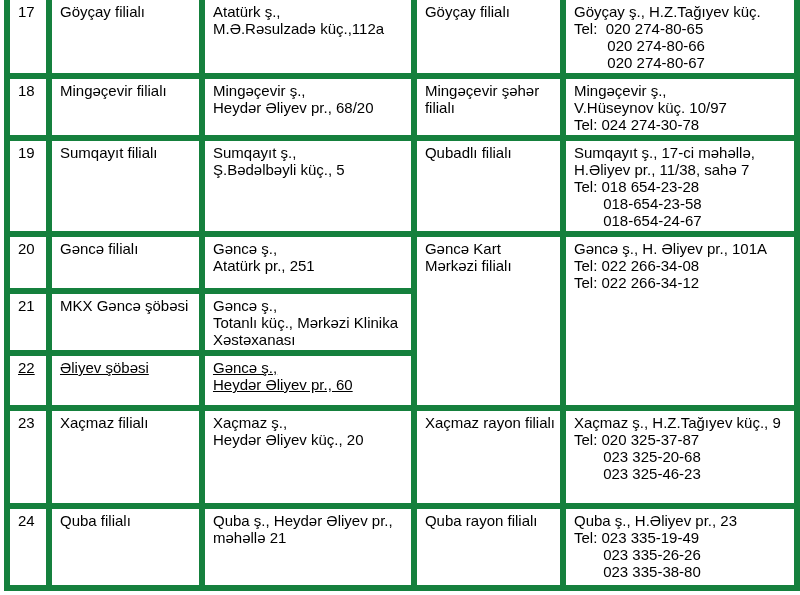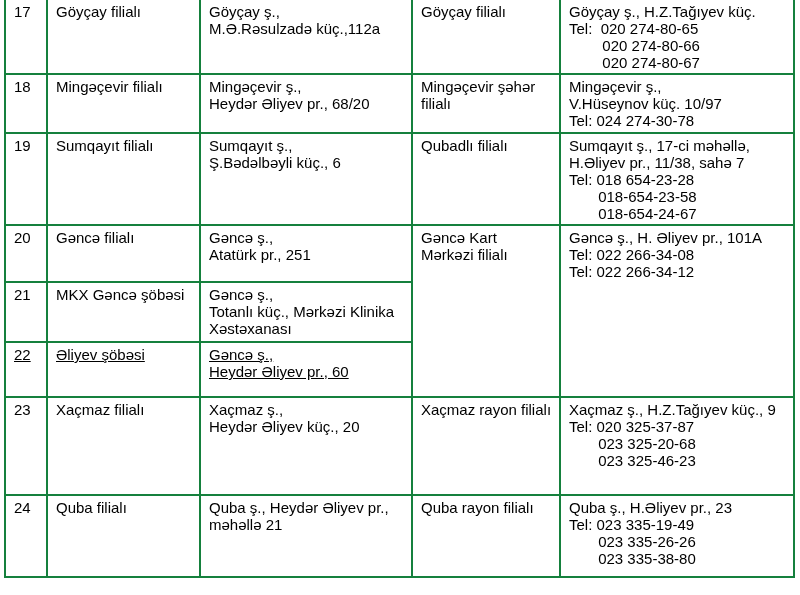--- a/index.html
+++ b/index.html
@@ -16,21 +16,21 @@
     line-height: 17px;
     color: #000000;
   }
   table.branch-table {
     border-collapse: collapse;
     table-layout: fixed;
     margin-left: 4px;
     margin-top: 0;
   }
   table.branch-table td {
-    border: 2px solid #15803d;
+    border: 6px solid #15803d;
     vertical-align: top;
     padding: 3px 5px 2px 8px;
     white-space: pre;
     overflow: hidden;
   }
   table.branch-table tr:first-child td {
     border-top: none;
   }
   td.col-no { padding-left: 6px; }
   td.merged { vertical-align: middle; }
@@ -51,21 +51,21 @@
     <col style="width:42px">
     <col style="width:153px">
     <col style="width:212px">
     <col style="width:148px">
     <col style="width:234px">
   </colgroup>
   <tbody>
     <tr class="h69">
       <td class="col-no">17</td>
       <td>Göyçay filialı</td>
-      <td>Göyçay ş.,
+      <td>Atatürk ş.,
 M.Ə.Rəsulzadə küç.,112a</td>
       <td>Göyçay filialı</td>
       <td>Göyçay ş., H.Z.Tağıyev küç.
 Tel:  020 274-80-65
         020 274-80-66
         020 274-80-67</td>
     </tr>
     <tr class="h59">
       <td class="col-no">18</td>
       <td>Mingəçevir filialı</td>
@@ -74,21 +74,21 @@
       <td>Mingəçevir şəhər
 filialı</td>
       <td>Mingəçevir ş.,
 V.Hüseynov küç. 10/97
 Tel: 024 274-30-78</td>
     </tr>
     <tr class="h90">
       <td class="col-no">19</td>
       <td>Sumqayıt filialı</td>
       <td>Sumqayıt ş.,
-Ş.Bədəlbəyli küç., 6</td>
+Ş.Bədəlbəyli küç., 5</td>
       <td>Qubadlı filialı</td>
       <td>Sumqayıt ş., 17-ci məhəllə,
 H.Əliyev pr., 11/38, sahə 7
 Tel: 018 654-23-28
        018-654-23-58
        018-654-24-67</td>
     </tr>
     <tr class="h57">
       <td class="col-no">20</td>
       <td>Gəncə filialı</td>

